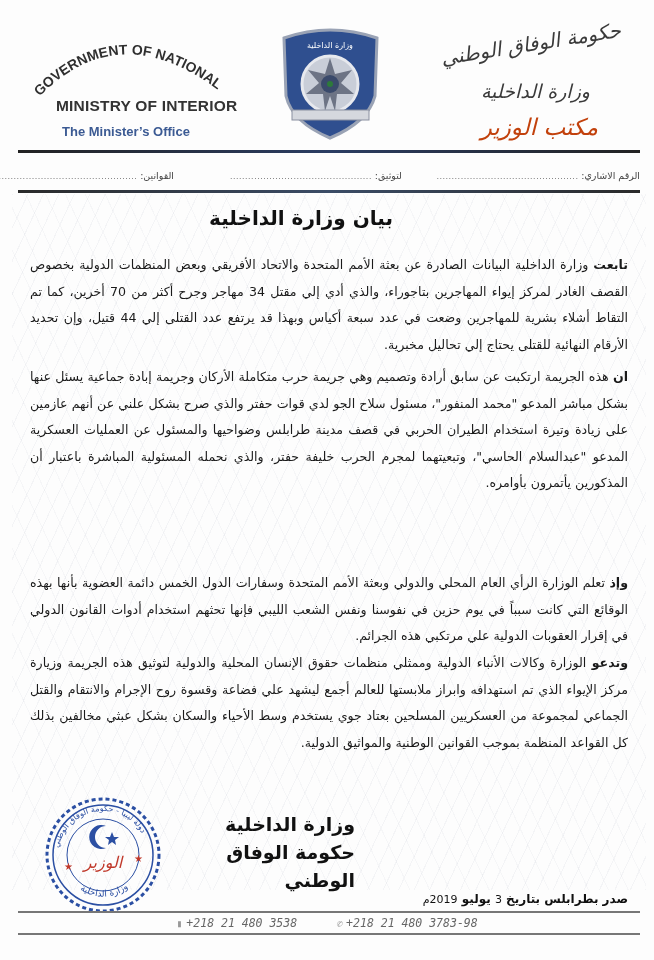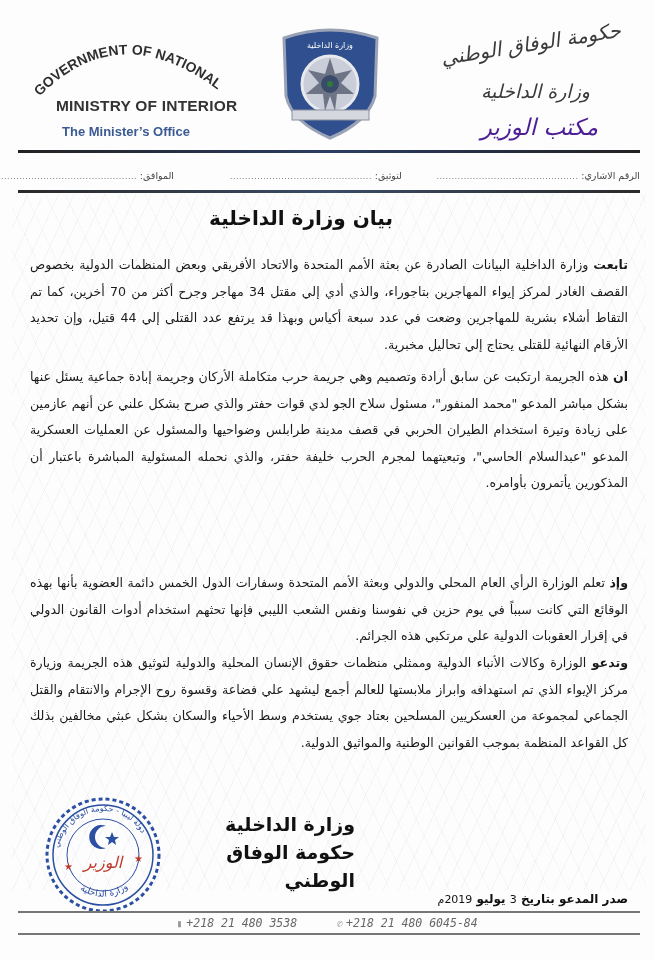--- a/index.html
+++ b/index.html
@@ -12,21 +12,21 @@
   .arc-text { position: absolute; left: 0; top: 0; }
   .mini { position: absolute; left: 38px; top: 77px; font-family: "Liberation Sans", sans-serif;
           font-weight: bold; font-size: 15.5px; color: #333; letter-spacing: 0.2px; white-space: nowrap; }
   .office { position: absolute; left: 44px; top: 104px; font-family: "Liberation Sans", sans-serif;
             font-weight: bold; font-size: 13px; color: #3b5a93; white-space: nowrap; }
   .emblem { position: absolute; left: 278px; top: 26px; width: 105px; height: 114px; }
   .hdr-right { position: absolute; left: 440px; top: 22px; width: 190px; height: 128px; text-align: center;
                direction: rtl; font-family: "DejaVu Serif", serif; }
   .cal1 { position: absolute; right: 8px; top: 10px; font-size: 20px; color: #3a3a3a; transform: rotate(-9deg); white-space: nowrap; font-style: italic; }
   .cal2 { position: absolute; right: 40px; top: 58px; font-size: 19px; color: #3a3a3a; white-space: nowrap; font-style: italic; }
-  .cal3 { position: absolute; right: 32px; top: 92px; font-size: 23px; color: #4c1d95; white-space: nowrap; font-style: italic; }
+  .cal3 { position: absolute; right: 32px; top: 92px; font-size: 23px; color: #c2410c; white-space: nowrap; font-style: italic; }
 
   .hline1 { position: absolute; left: 18px; top: 150px; width: 622px; height: 3px;
             background: linear-gradient(90deg, #222 0%, #2b3d63 50%, #222 100%); }
   .refrow { position: absolute; left: 18px; top: 170px; width: 622px; height: 16px; direction: rtl;
             font-size: 9.5px; color: #444; }
   .ref-field { position: absolute; top: 0; white-space: nowrap; }
   .ref-field .dots { color: #888; letter-spacing: 0.5px; }
   .hline2 { position: absolute; left: 18px; top: 190px; width: 622px; height: 3px;
             background: linear-gradient(90deg, #2a2a2a, #3b4c66 50%, #2a2a2a); }
 
@@ -104,21 +104,21 @@
   <div class="refrow">
     <span class="ref-field" style="right:0;text-align:right;">
       <span>الرقم الاشاري:</span>
       <span class="dots">...............................................</span>
     </span>
     <span class="ref-field" style="right:238px;">
       <span>لتوثيق:</span>
       <span class="dots">...............................................</span>
     </span>
     <span class="ref-field" style="right:466px;">
-      <span>الموافق:</span>
+      <span>القوانين:</span>
       <span class="dots">...............................................</span>
     </span>
   </div>
 
   <div class="hline2"></div>
 
   <div class="body-area"></div>
 
   <div class="title">بيان وزارة الداخلية</div>
 
@@ -148,25 +148,25 @@
     <text x="24" y="74" font-size="10" fill="#c0392b">★</text>
     <text x="94" y="66" font-size="10" fill="#c0392b">★</text>
   </svg>
 
   <div class="sig">
     <span class="sig-line1">وزارة الداخلية</span>
     <span class="sig-line1">حكومة الوفاق الوطني</span>
   </div>
 
   <div class="issued">
-    <span>صدر المدعو بتاريخ</span>
+    <span>صدر بطرابلس بتاريخ</span>
     <span class="num">3</span>
     <span>يوليو</span>
     <span class="num">2019م</span>
   </div>
 
   <div class="fline1"></div>
   <div class="contacts">
     <span class="contact"><span class="ic">▮</span><span>+218 21 480 3538</span></span>
-    <span class="contact"><span class="ic">✆</span><span>+218 21 480 6045-84</span></span>
+    <span class="contact"><span class="ic">✆</span><span>+218 21 480 3783-98</span></span>
   </div>
   <div class="fline2"></div>
 </div>
 
 </body></html>

